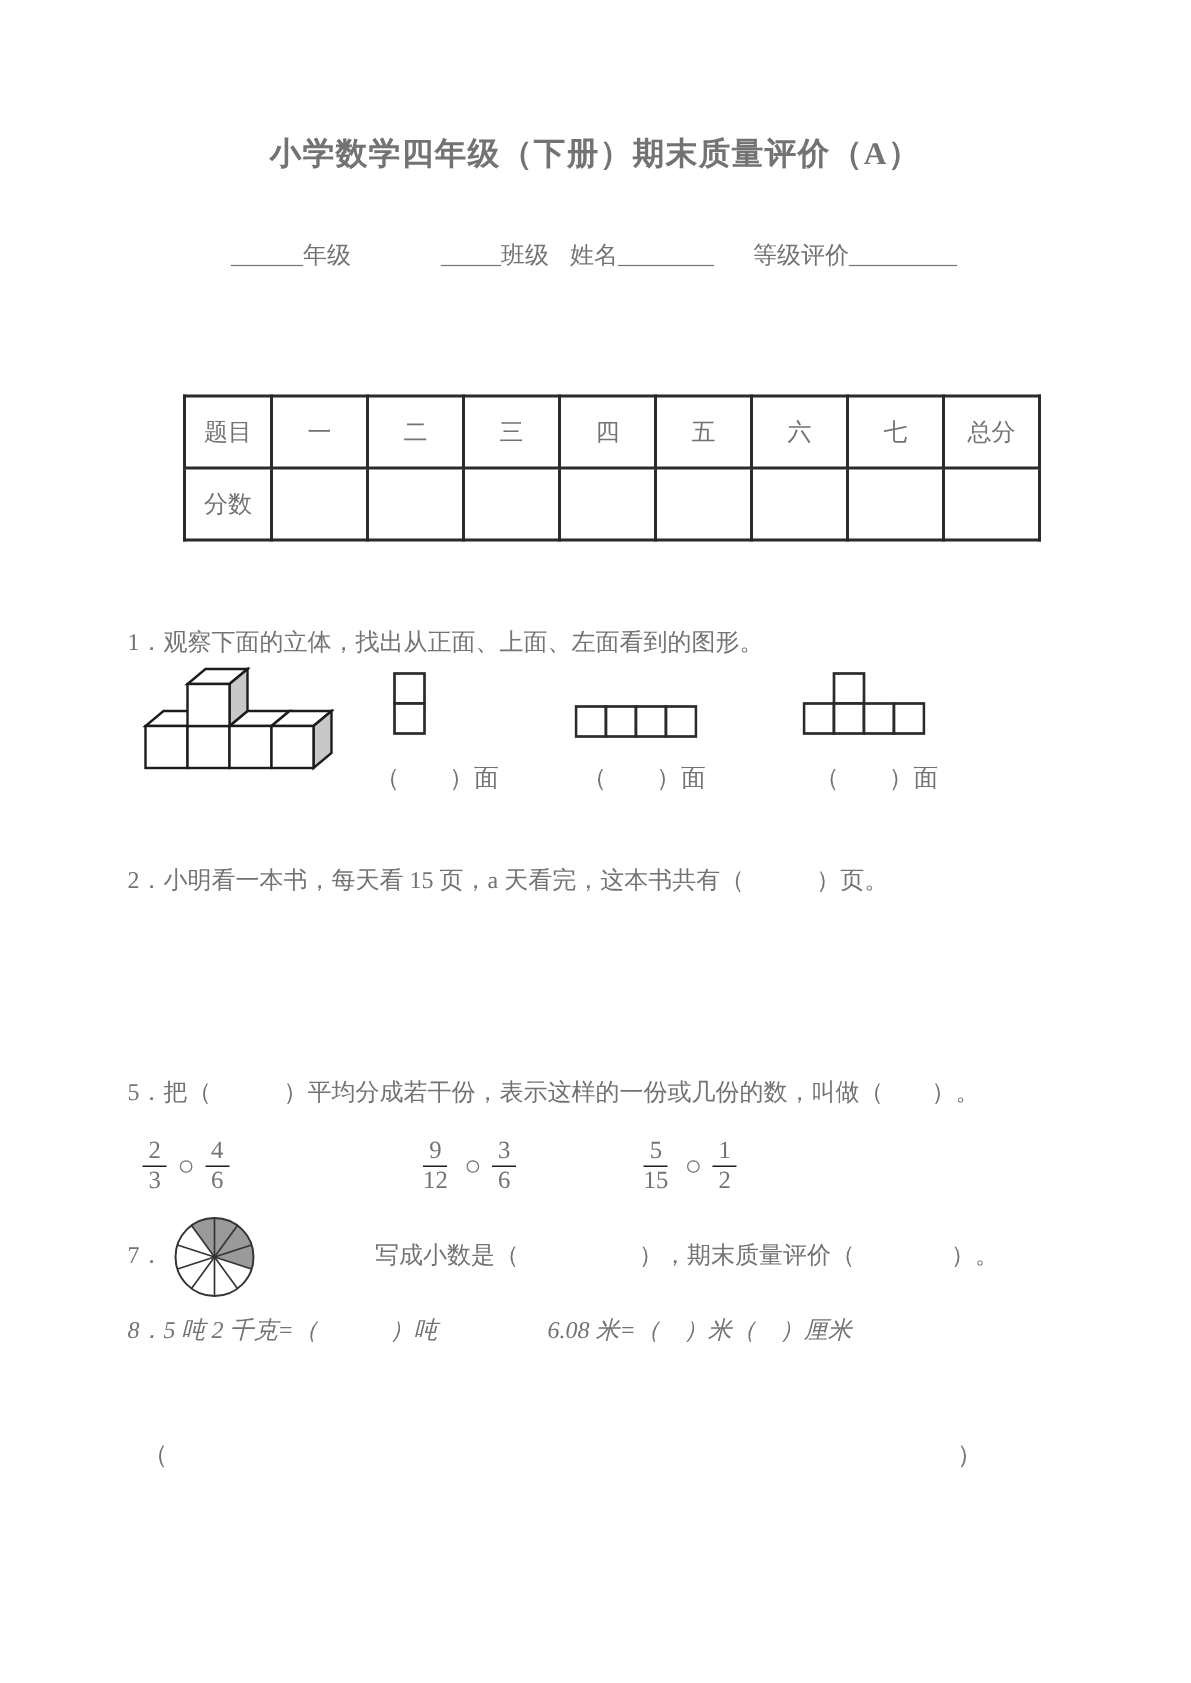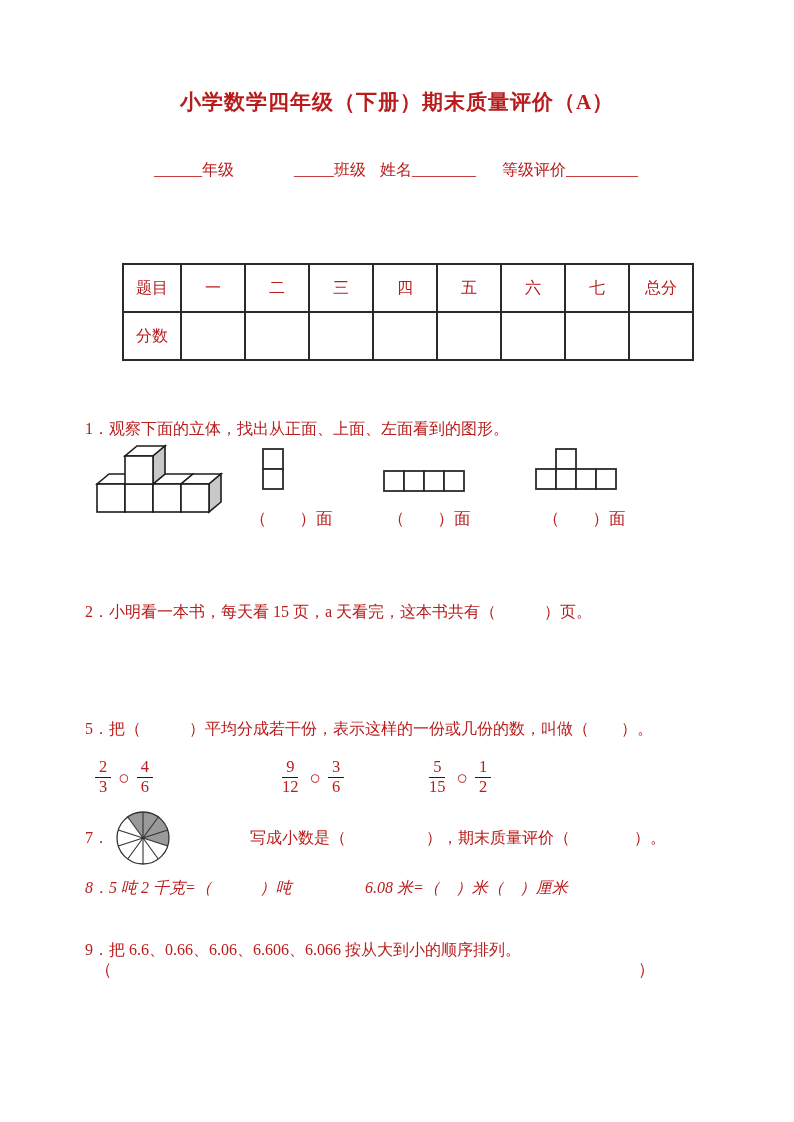--- a/index.html
+++ b/index.html
@@ -1,21 +1,21 @@
 <!DOCTYPE html>
 <html><head>
 <meta charset="utf-8">
 <style>
   html,body{margin:0;padding:0;background:#ffffff;}
   .page{
     position:relative;
     width:794px;height:1122px;
     background:#ffffff;
     font-family:"Liberation Serif","DejaVu Serif",serif;
-    color:#b91c1c;
+    color:#737373;
     overflow:hidden;
   }
   .title{
     position:absolute;top:88px;left:0;width:794px;
     text-align:center;font-size:21px;font-weight:bold;
     letter-spacing:1px;margin:0;
   }
   .info-line{
     position:absolute;top:142px;left:138px;
     font-size:16px;white-space:pre;
@@ -42,21 +42,21 @@
   }
   .q{
     position:absolute;left:85px;width:640px;
     font-size:16px;line-height:1.45;white-space:pre-wrap;
   }
   .q1{top:401px;}
   .fig-area{position:absolute;top:432px;left:85px;width:640px;height:106px;}
   .fig{position:absolute;}
   .fig-label{position:absolute;font-size:16.5px;white-space:pre;}
 
-  .q2{top:584px;}
+  .q2{top:560px;}
   .q3{top:598px;display:flex;}
   .q3 .part1{flex:0 0 253px;}
   .q4{top:646px;}
   .q5{top:688px;margin-top:29px;}
   .q6{top:730px;}
 
   .frac-row{position:absolute;top:758px;left:85px;width:640px;height:50px;}
   .fgroup{position:absolute;top:0;display:inline-flex;align-items:center;}
   .fg1{left:10px;} .fg2{left:193px;} .fg3{left:340px;}
   .frac{display:inline-flex;flex-direction:column;align-items:center;
@@ -222,20 +222,19 @@
       <line x1="28" y1="28" x2="12.7" y2="7.0" stroke="#333333" stroke-width="1.1"></line>
     </svg>
     <span class="after-pie">写成小数是（　　　　　），期末质量评价（　　　　）。</span>
   </div>
 
   <div class="q q8">
     <span class="part1">8．5 吨 2 千克=（　　　）吨</span>
     <span class="part2">6.08 米=（　）米（　）厘米</span>
   </div>
 
-  <p class="q q9">9．把 6.6、0.66、6.06、6.606、6.066 按从大到小的顺序排列。</p>
 
   <div class="ans-line">
     <span>（</span>
     <span>）</span>
   </div>
 
 </div>
 
 </body></html>

